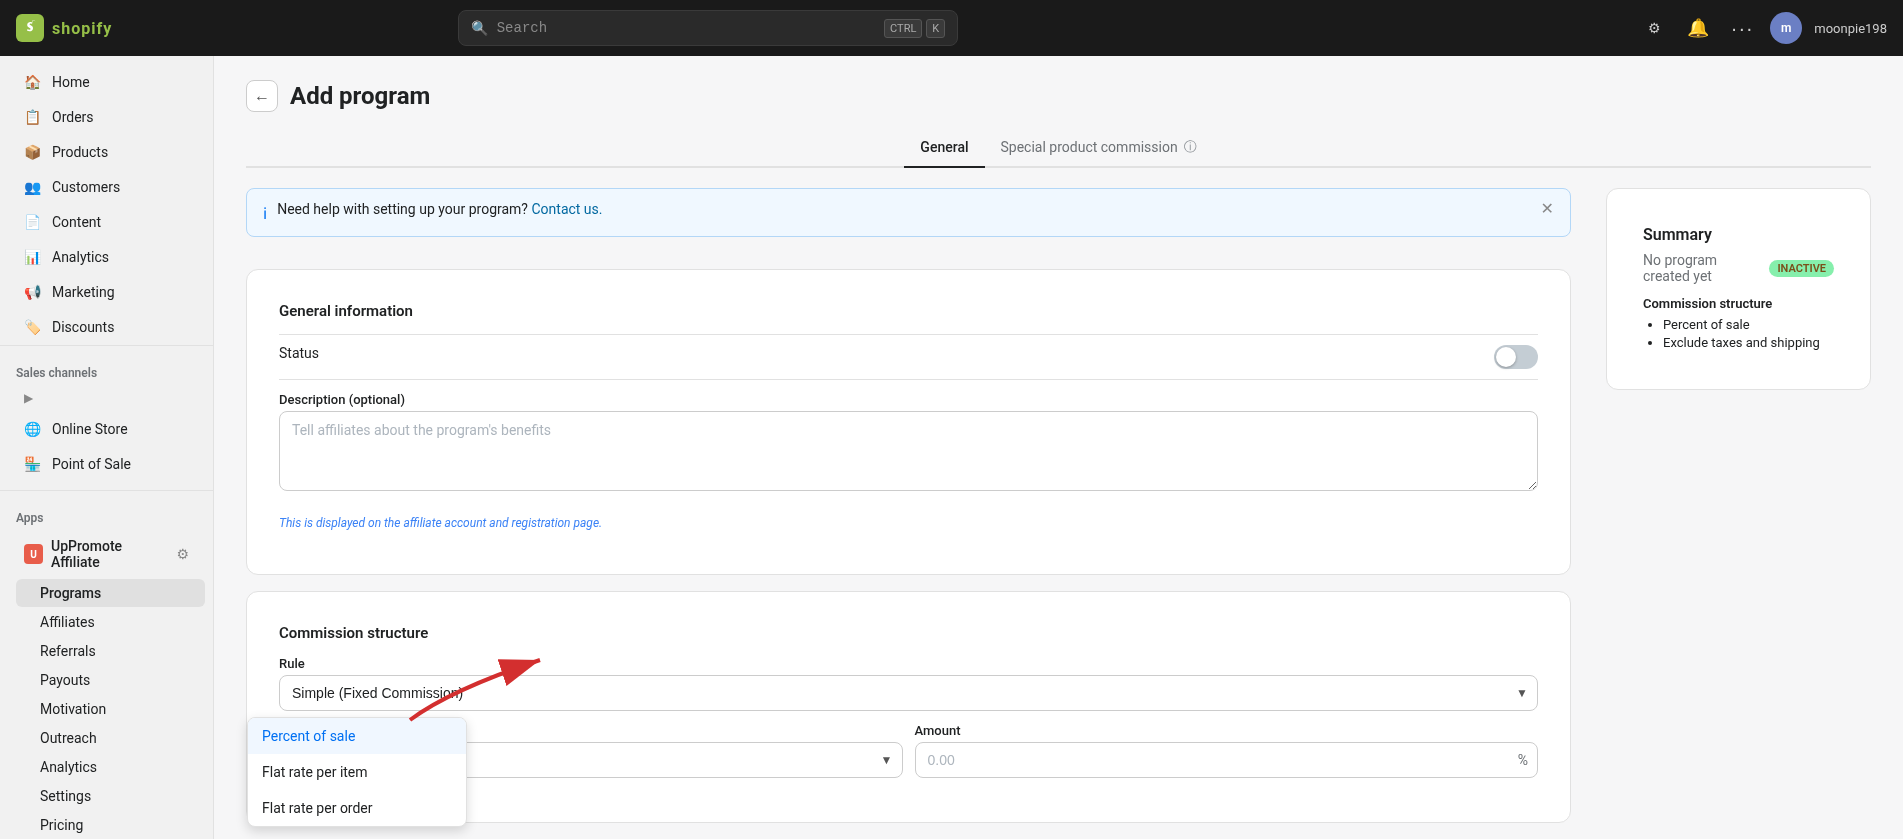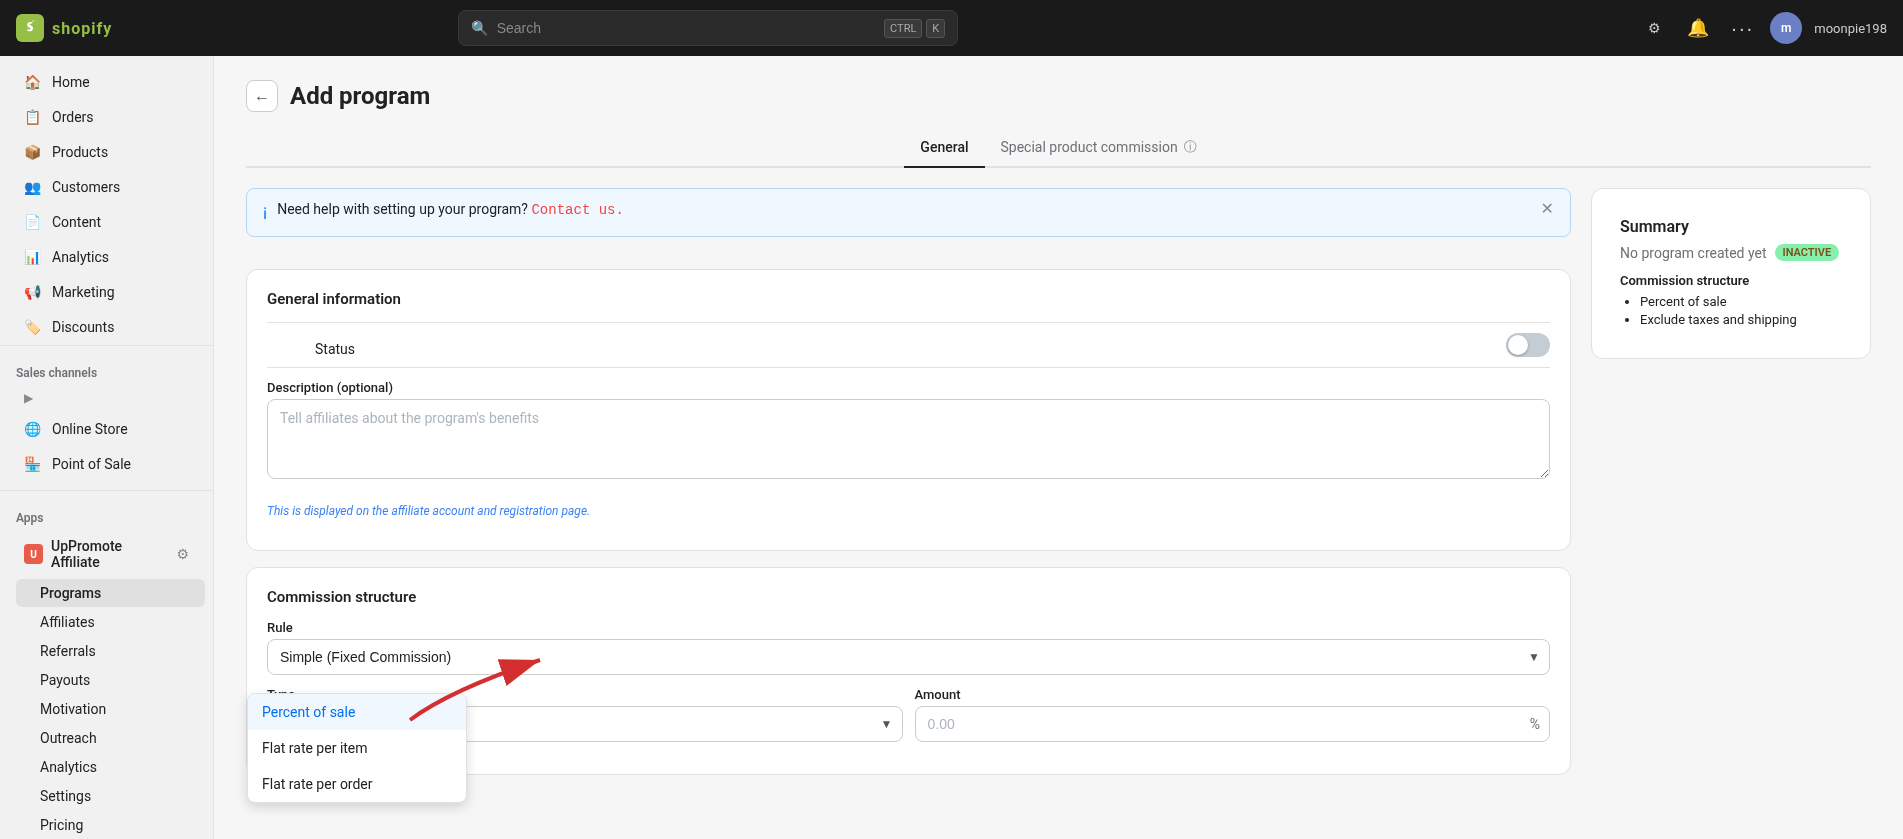--- a/index.html
+++ b/index.html
@@ -40,20 +40,21 @@
       gap: 8px;
       height: 36px;
     }
     .topbar-search input {
       background: transparent;
       border: none;
       outline: none;
       color: #ccc;
       font-size: 14px;
       flex: 1;
+      font-family: Liberation Mono, monospace;
     }
     .topbar-search input::placeholder { color: #888; }
     .kbd-hint {
       display: flex;
       gap: 4px;
     }
     .kbd {
       background: #3a3a3a;
       color: #aaa;
       font-size: 11px;
@@ -272,38 +273,38 @@
     .side-col {
       width: 280px;
       flex-shrink: 0;
     }
 
     
     .card {
       background: white;
       border: 1px solid #e1e1e1;
       border-radius: 12px;
-      padding: 20px;
+      padding: 32px;
     }
 
     
     .alert-banner {
       background: #f0f8ff;
       border: 1px solid #b3d7f7;
       border-radius: 8px;
       padding: 12px 16px;
       display: flex;
       align-items: flex-start;
       gap: 10px;
       position: relative;
       margin-bottom: 16px;
     }
     .alert-banner-icon { color: #0070f3; font-size: 16px; margin-top: 1px; }
     .alert-banner-text { font-size: 14px; color: #202223; flex: 1; }
-    .alert-banner-text a { color: #ef4444; text-decoration: none; font-family: Liberation Mono, monospace; }
+    .alert-banner-text a { color: #0369a1; text-decoration: none; }
     .alert-banner-close {
       background: none;
       border: none;
       cursor: pointer;
       color: #888;
       font-size: 16px;
       padding: 0;
       line-height: 1;
     }
     .form-section-title {
@@ -349,24 +350,23 @@
     .form-help-text {
       font-size: 12px;
       color: #3b82f6;
       margin-top: 21px;
       font-style: italic;
     }
 
     
     .toggle-row {
       display: flex;
-      align-items: flex-end;
+      align-items: flex-start;
       justify-content: space-between;
       padding: 10px 0;
-      margin-left: 48px;
     }
     .toggle-label { font-size: 14px; color: #202223; }
     .toggle-switch {
       position: relative;
       width: 44px;
       height: 24px;
       cursor: pointer;
     }
     .toggle-track {
       position: absolute;
@@ -450,21 +450,21 @@
       font-size: 14px;
       color: #202223;
       cursor: pointer;
     }
     .dropdown-item.selected {
       background: #f0f7ff;
       color: #0070f3;
     }
 
     
-    .summary-card { padding: 28px; }
+    .summary-card { padding: 36px; margin-left: 15px; }
     .summary-title {
       font-size: 16px;
       font-weight: 600;
       color: #202223;
       margin-bottom: 8px;
     }
     .summary-subtitle {
       font-size: 14px;
       color: #6d7175;
       display: flex;

